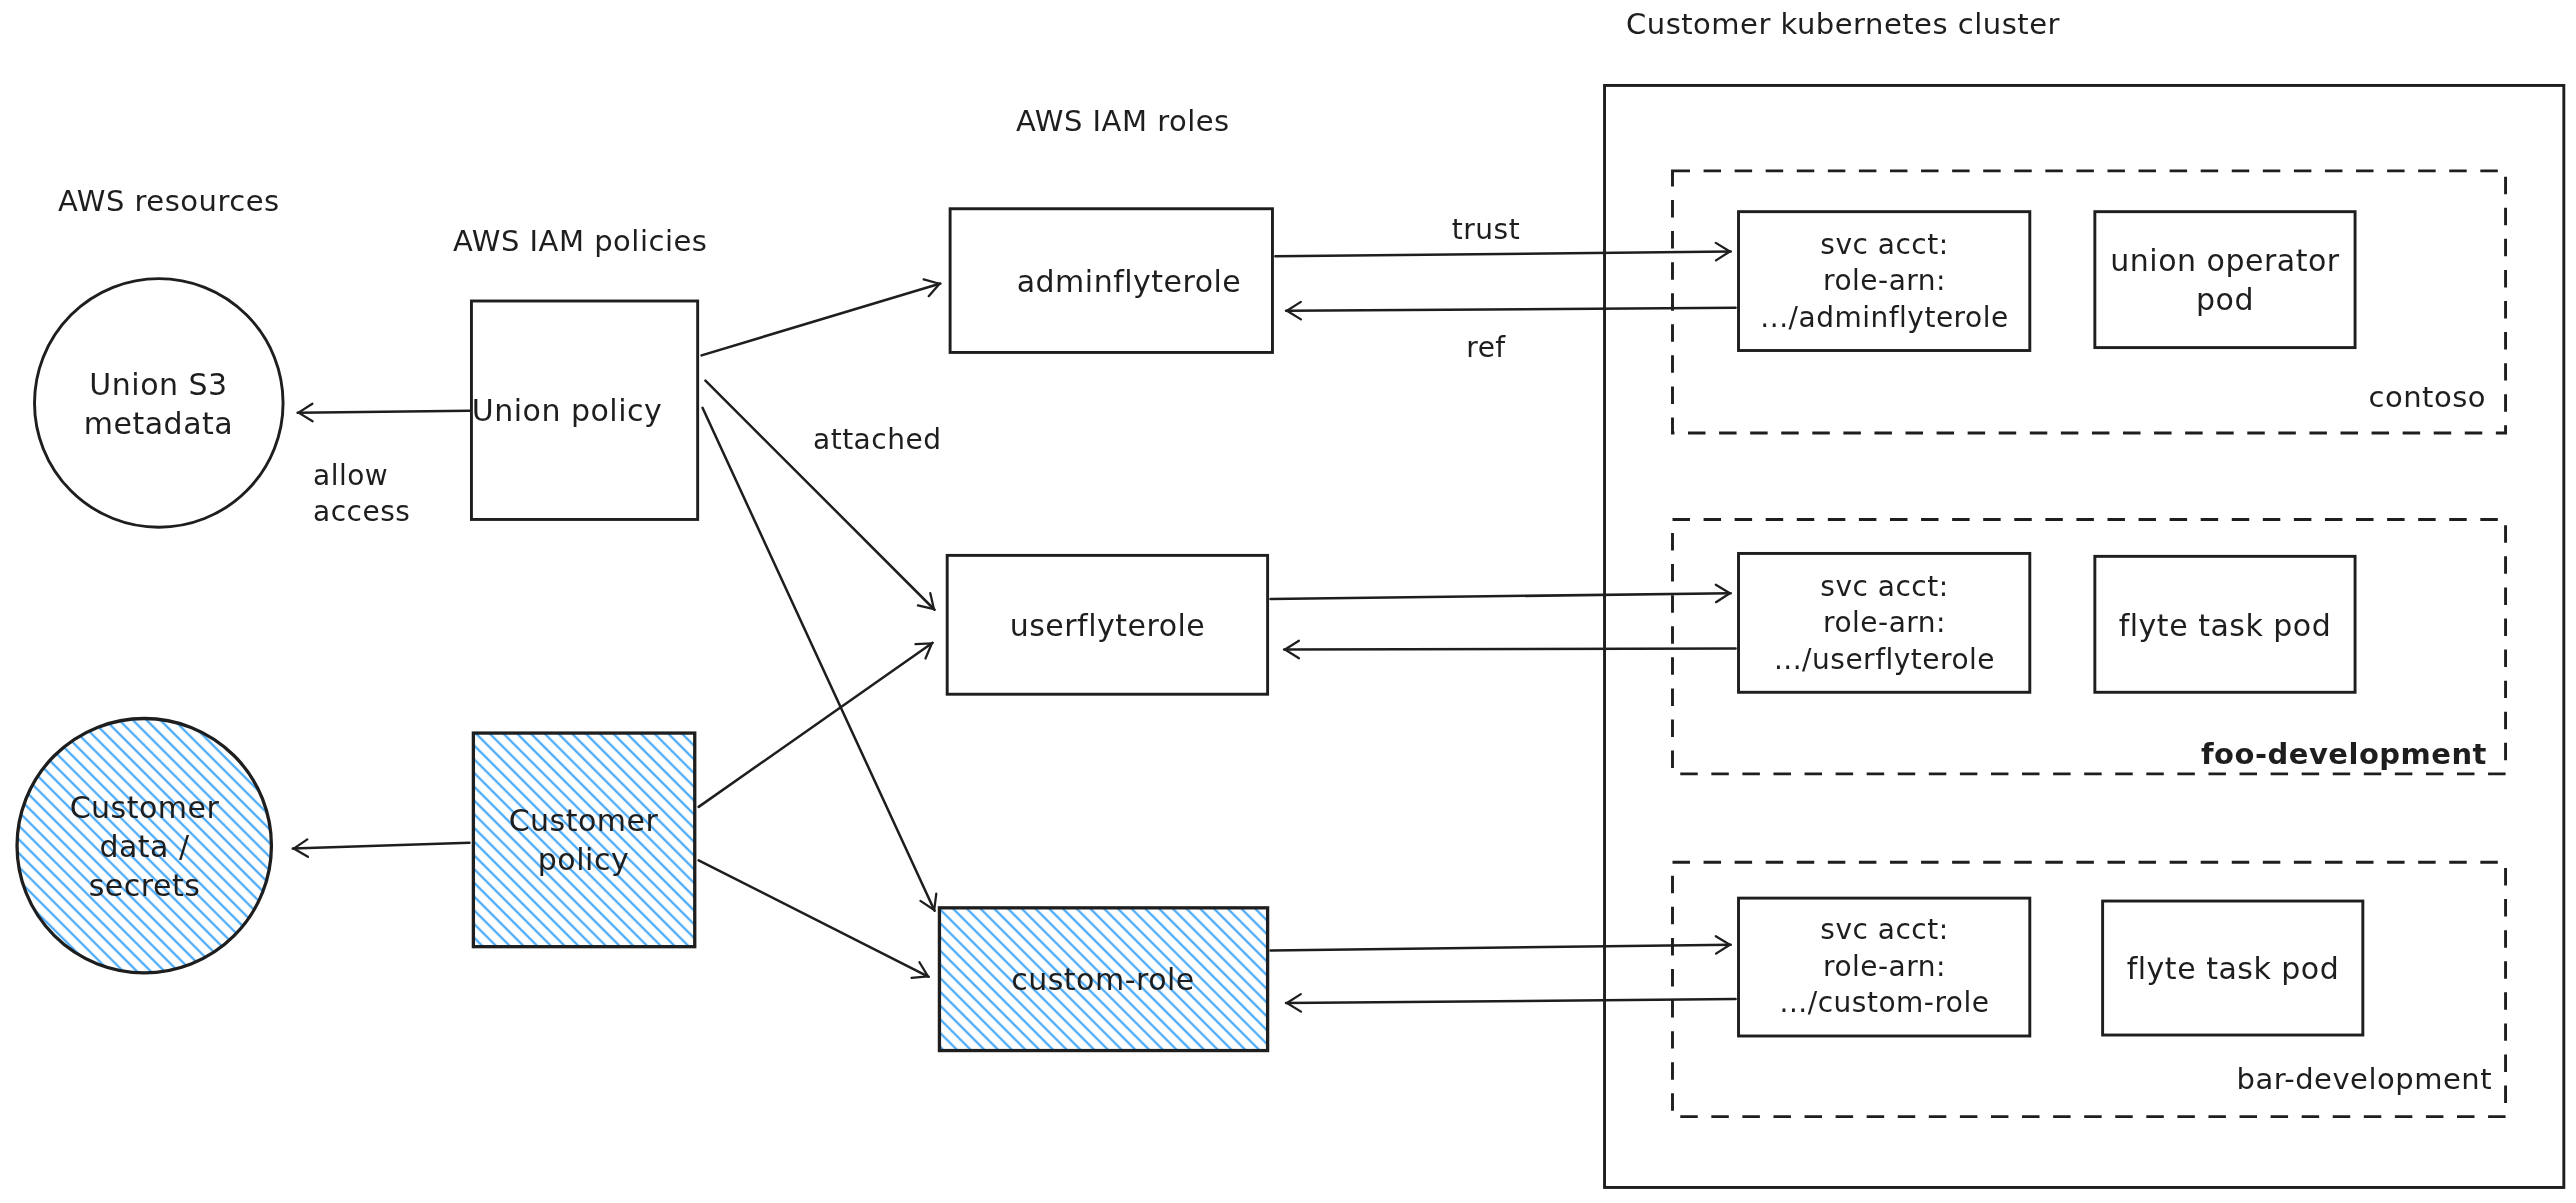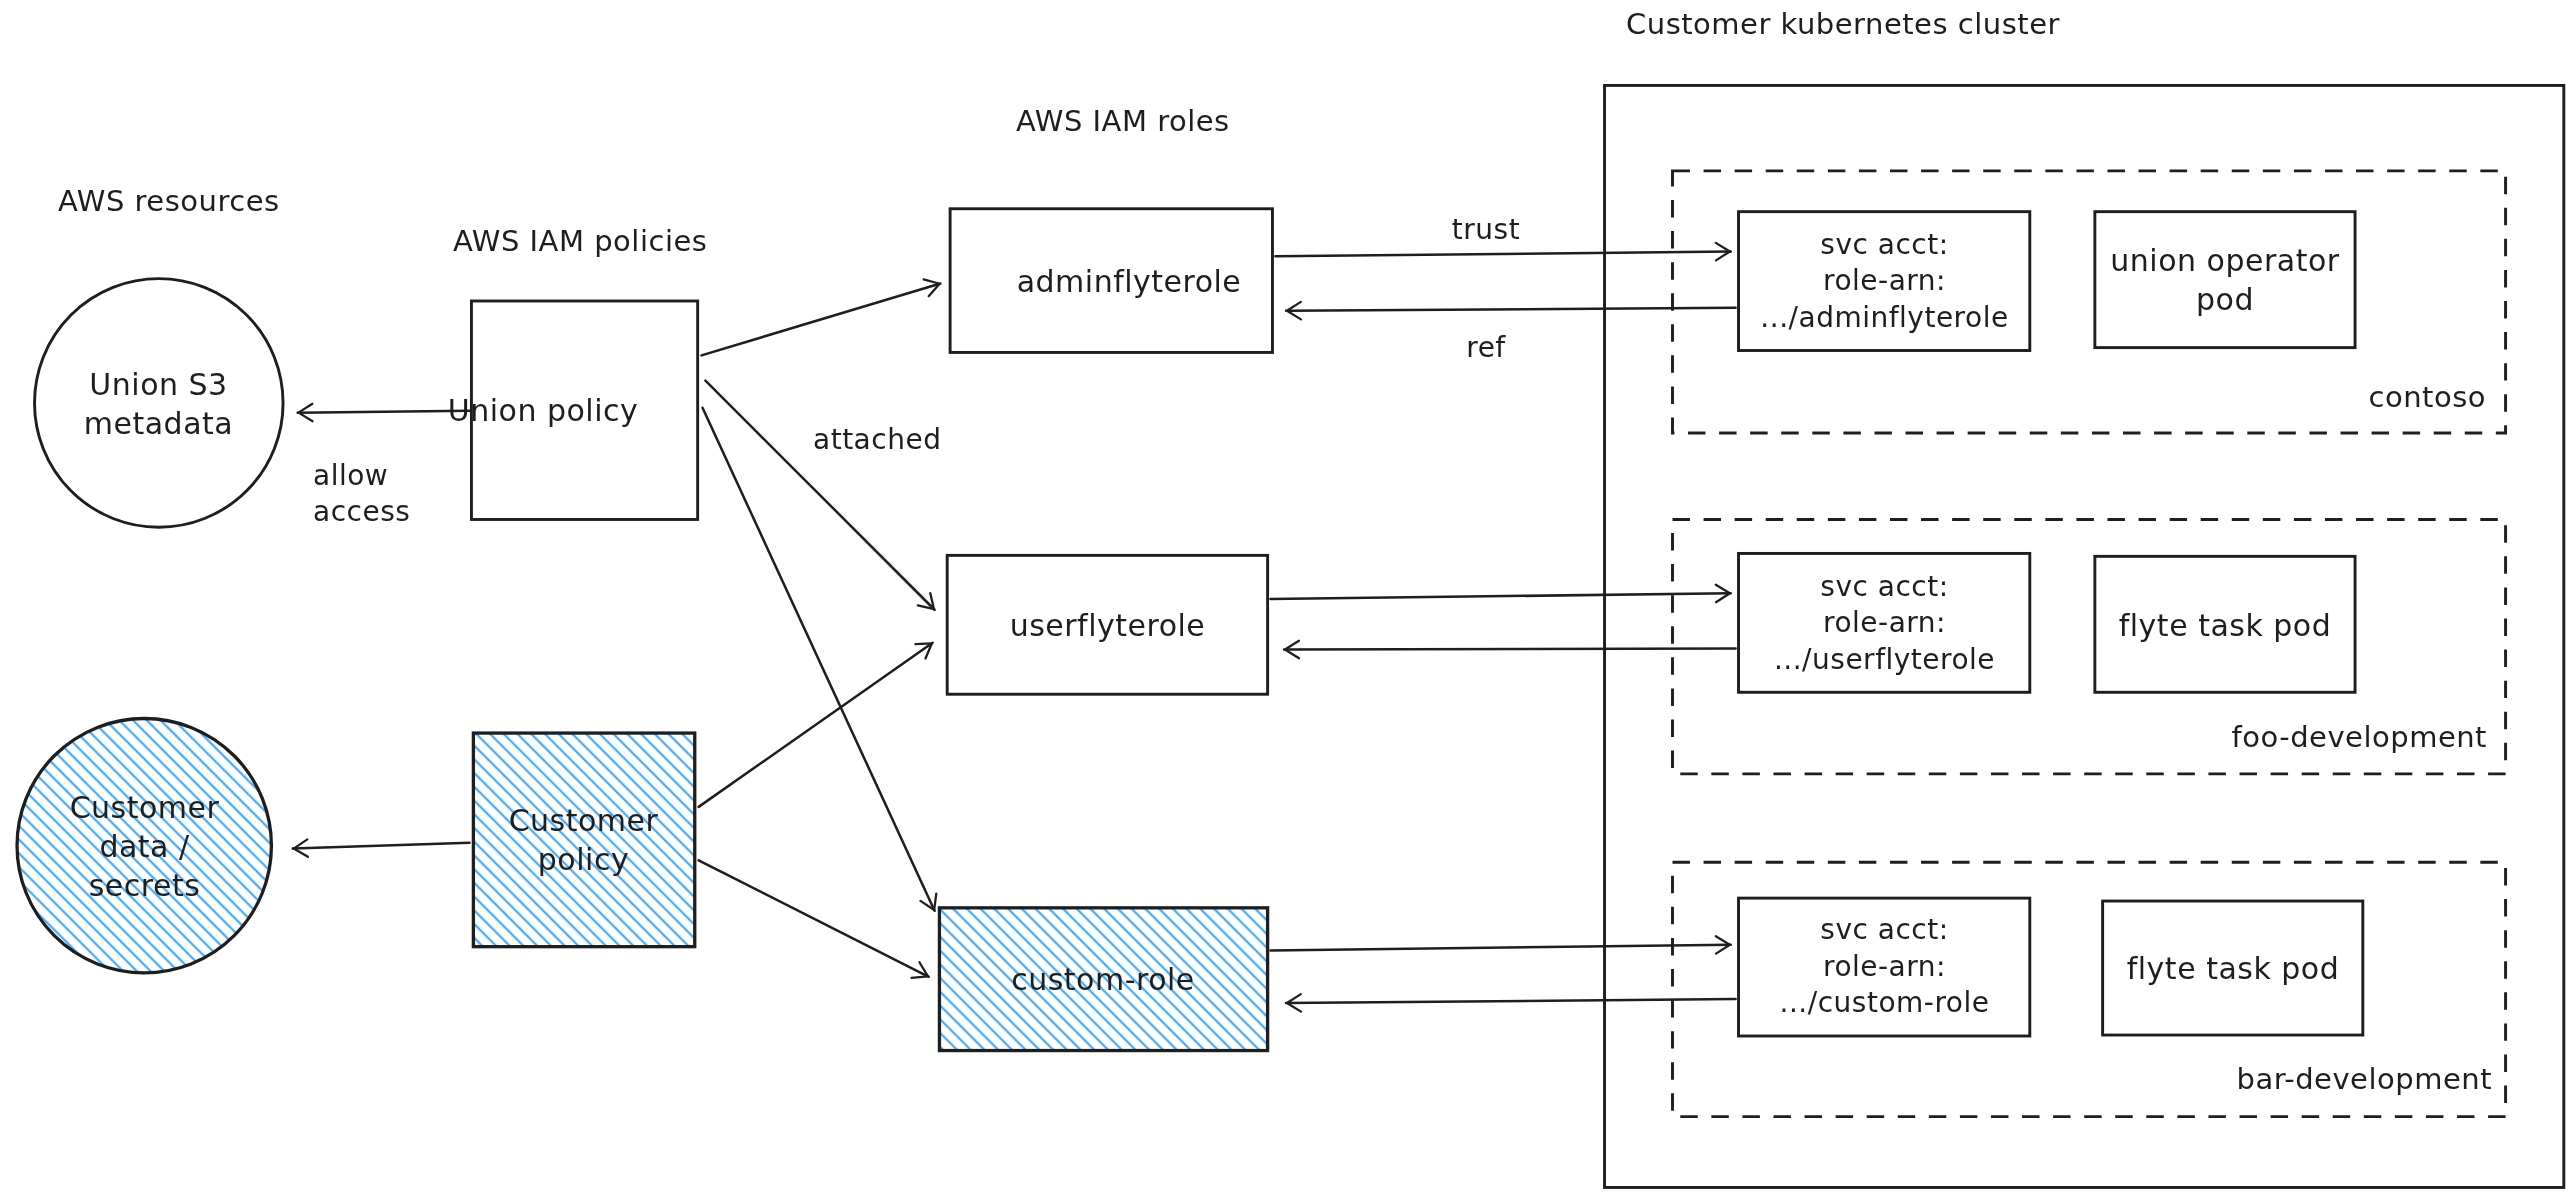--- a/index.html
+++ b/index.html
@@ -93,42 +93,42 @@
   <div class="lbl section-title" style="left:1626px; top:5.8px;">Customer kubernetes cluster</div>
   <div class="lbl section-title" style="left:58px; top:183px;">AWS resources</div>
   <div class="lbl section-title" style="left:453px; top:223px;">AWS IAM policies</div>
   <div class="lbl section-title" style="left:989px; top:103px;margin-left:27px;">AWS IAM roles</div>
 
   <div class="lbl node-lbl" style="left:34px; top:321px; width:249px; height:165px;">Union S3
 metadata</div>
   <div class="lbl node-lbl" style="left:17.5px; top:744px; width:254px; height:204px;">Customer
 data /
 secrets</div>
-  <div class="lbl node-lbl" style="left:447px; top:301px; width:192px; height:219px;">Union policy</div>
+  <div class="lbl node-lbl" style="left:471px; top:301px; width:192px; height:219px;">Union policy</div>
   <div class="lbl node-lbl" style="left:473px; top:733px; width:221px; height:214px;">Customer
 policy</div>
   <div class="lbl node-lbl" style="left:950px; top:209px; width:358px; height:144px;">adminflyterole</div>
   <div class="lbl node-lbl" style="left:939px; top:908px; width:328px; height:143px;">custom-role</div>
   <div class="lbl node-lbl" style="left:947px; top:556px; width:321px; height:139px;">userflyterole</div>
   <div class="lbl node-lbl svc-lbl" style="left:1739px; top:212px; width:291px; height:139px;">svc acct:
 role-arn:
 .../adminflyterole</div>
   <div class="lbl node-lbl" style="left:2095px; top:212px; width:260px; height:136px;">union operator
 pod</div>
   <div class="lbl node-lbl svc-lbl" style="left:1739px; top:554px; width:291px; height:139px;">svc acct:
 role-arn:
 .../userflyterole</div>
   <div class="lbl node-lbl" style="left:2095px; top:557px; width:260px; height:136px;">flyte task pod</div>
   <div class="lbl node-lbl svc-lbl" style="left:1739px; top:898px; width:291px; height:138px;">svc acct:
 role-arn:
 .../custom-role</div>
   <div class="lbl node-lbl" style="left:2103px; top:901px; width:260px; height:134px;">flyte task pod</div>
 
   <div class="lbl ns-lbl" style="left:2292px; top:379px; width:194px;">contoso</div>
-  <div class="lbl ns-lbl" style="left:2176px; top:719px; width:311px;">foo-development</div>
+  <div class="lbl ns-lbl" style="left:2176px; top:736px; width:311px;font-weight:bold;">foo-development</div>
   <div class="lbl ns-lbl" style="left:2181px; top:1061px; width:311px;">bar-development</div>
 
   <div class="lbl edge-lbl" style="left:313px; top:458px;">allow
 access</div>
   <div class="lbl edge-lbl" style="left:785px; top:422px;margin-left:28px;">attached</div>
   <div class="lbl edge-lbl" style="left:1418px; top:212px; width:136px; text-align:center;">trust</div>
   <div class="lbl edge-lbl" style="left:1418px; top:330px; width:136px; text-align:center;">ref</div>
 
 </div>
 

